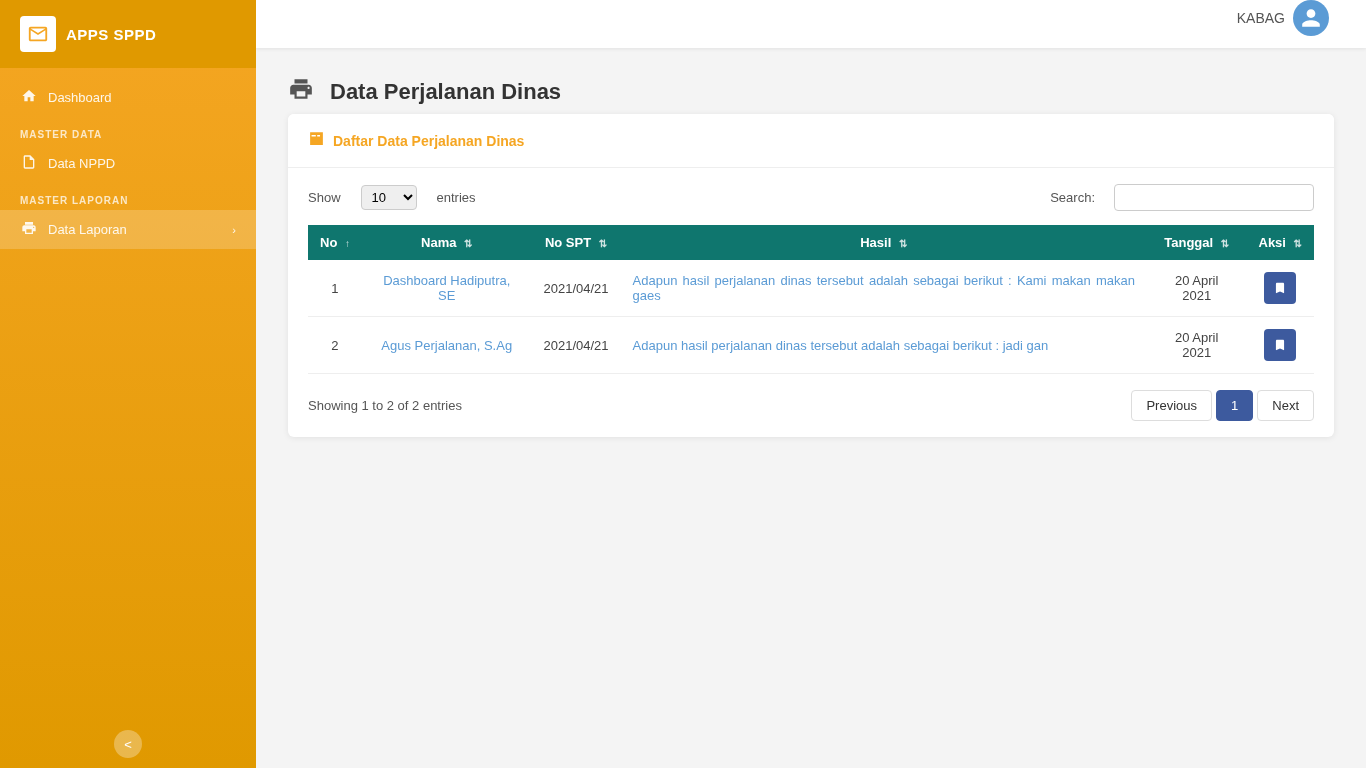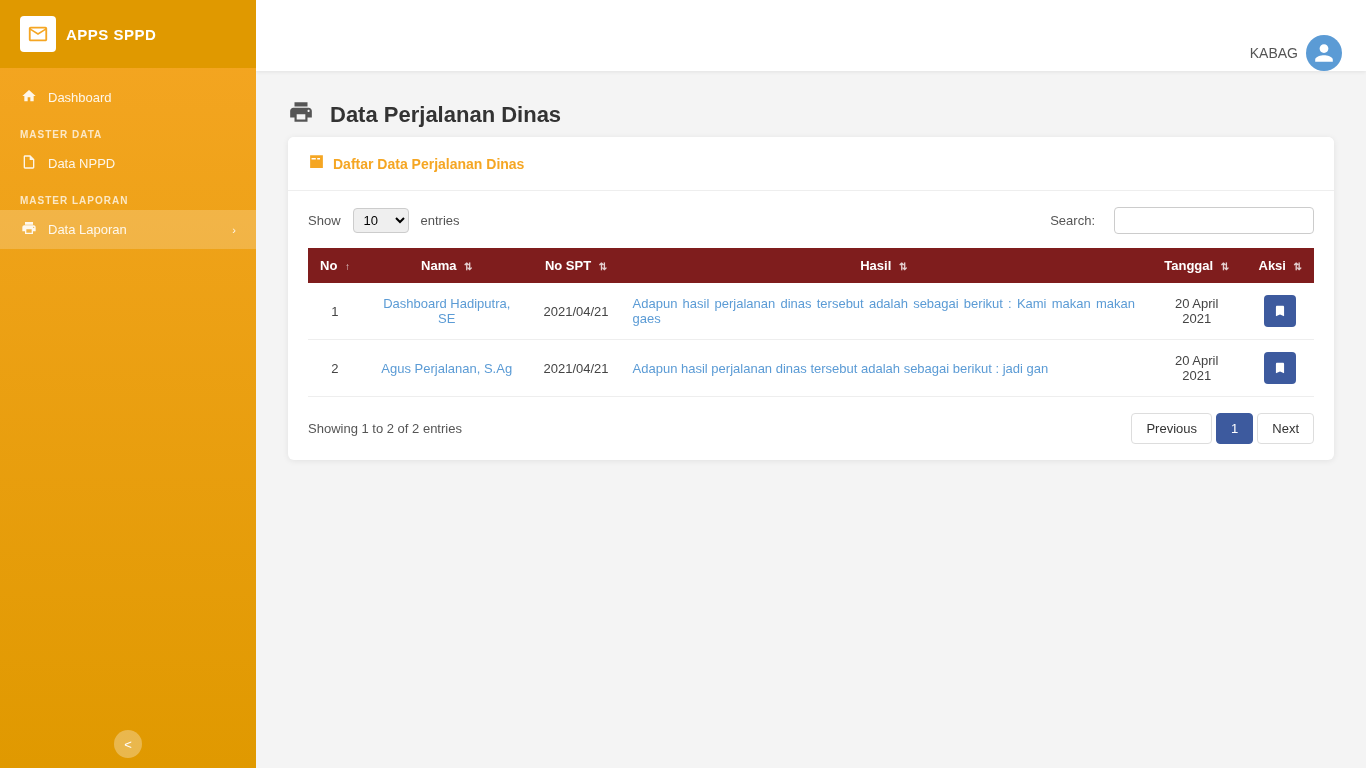--- a/index.html
+++ b/index.html
@@ -79,25 +79,25 @@
     .main {
       flex: 1;
       display: flex;
       flex-direction: column;
       overflow: hidden;
     }
 
     
     .header {
       background: white;
-      height: 71px;
-      display: flex;
-      align-items: flex-end;
+      height: 48px;
+      display: flex;
+      align-items: flex-start;
       justify-content: flex-end;
-      padding: 0 24px;
+      padding: 0 37px;
       box-shadow: 0 1px 4px rgba(0,0,0,0.08);
       flex-shrink: 0;
     }
     .header-user {
       display: flex;
       align-items: center;
       gap: 8px;
       cursor: pointer;
     }
     .header-username {
@@ -166,21 +166,21 @@
     
     .table-controls {
       display: flex;
       align-items: center;
       justify-content: space-between;
       margin-bottom: 14px;
     }
     .show-entries {
       display: flex;
       align-items: center;
-      gap: 12px;
+      gap: 20px;
       font-size: 13px;
       color: #555;
     }
     .show-entries select {
       padding: 3px 6px;
       border: 1px solid #ccc;
       border-radius: 4px;
       font-size: 13px;
       cursor: pointer;
     }
@@ -199,21 +199,21 @@
       width: 200px;
     }
 
     
     .data-table {
       width: 100%;
       border-collapse: collapse;
       font-size: 13px;
     }
     .data-table thead tr {
-      background: #7f1d1d;
+      background: #0f766e;
       color: white;
     }
     .data-table thead th {
       padding: 10px 12px;
       text-align: center;
       font-weight: 600;
       white-space: nowrap;
       position: relative;
     }
     .data-table thead th .sort-icon {

